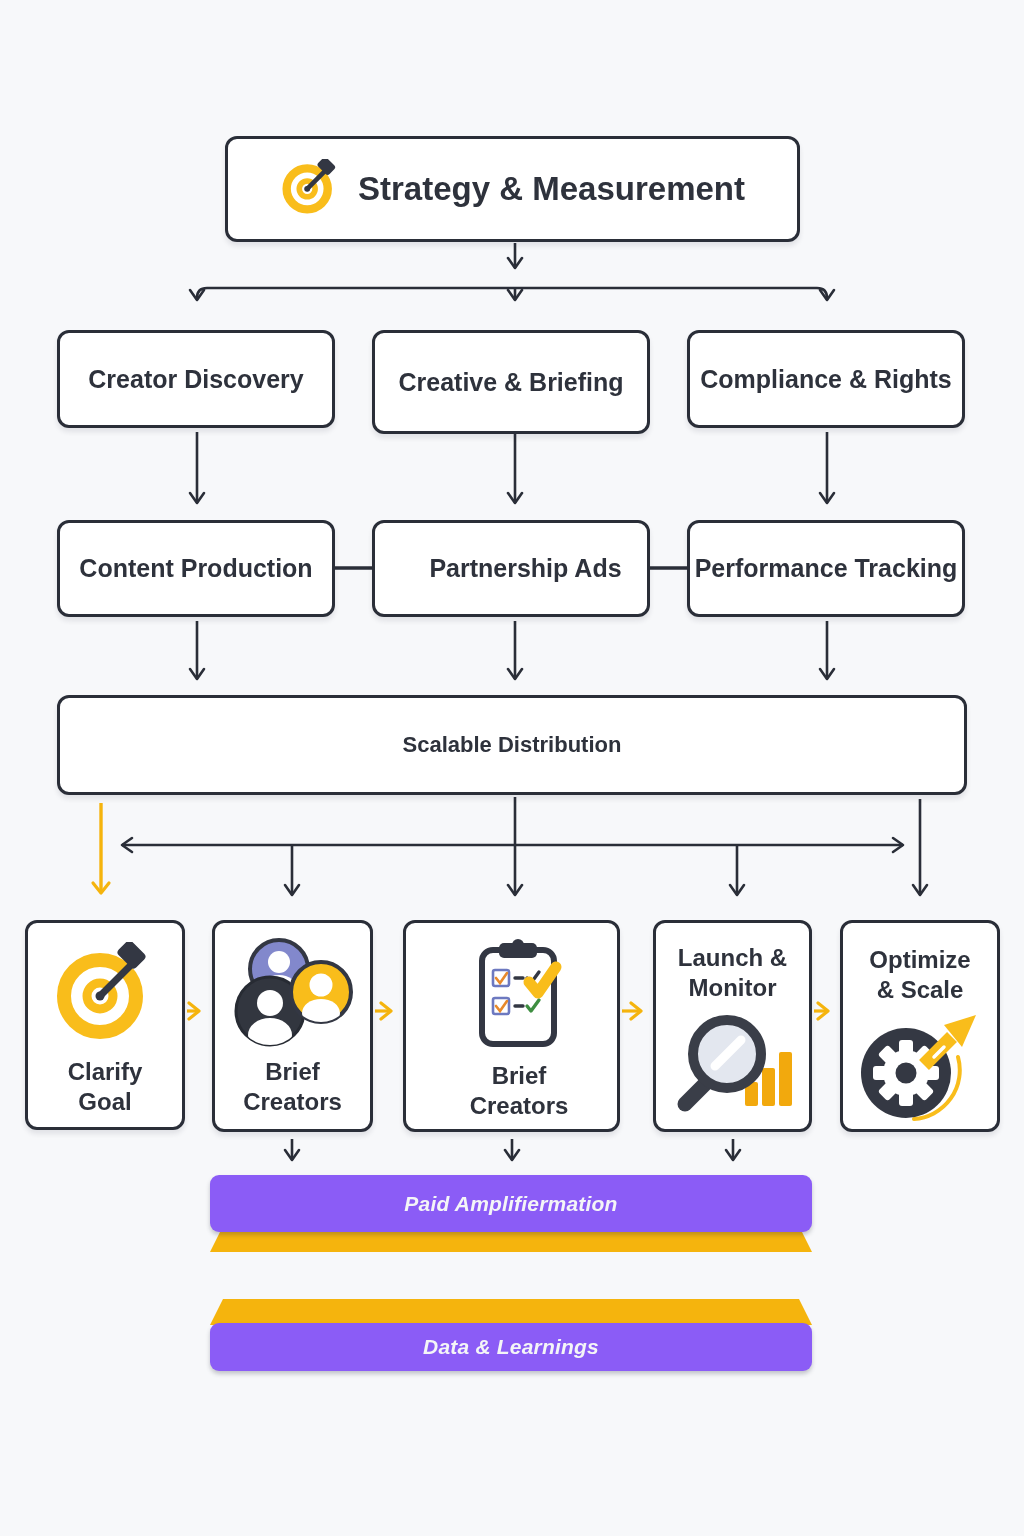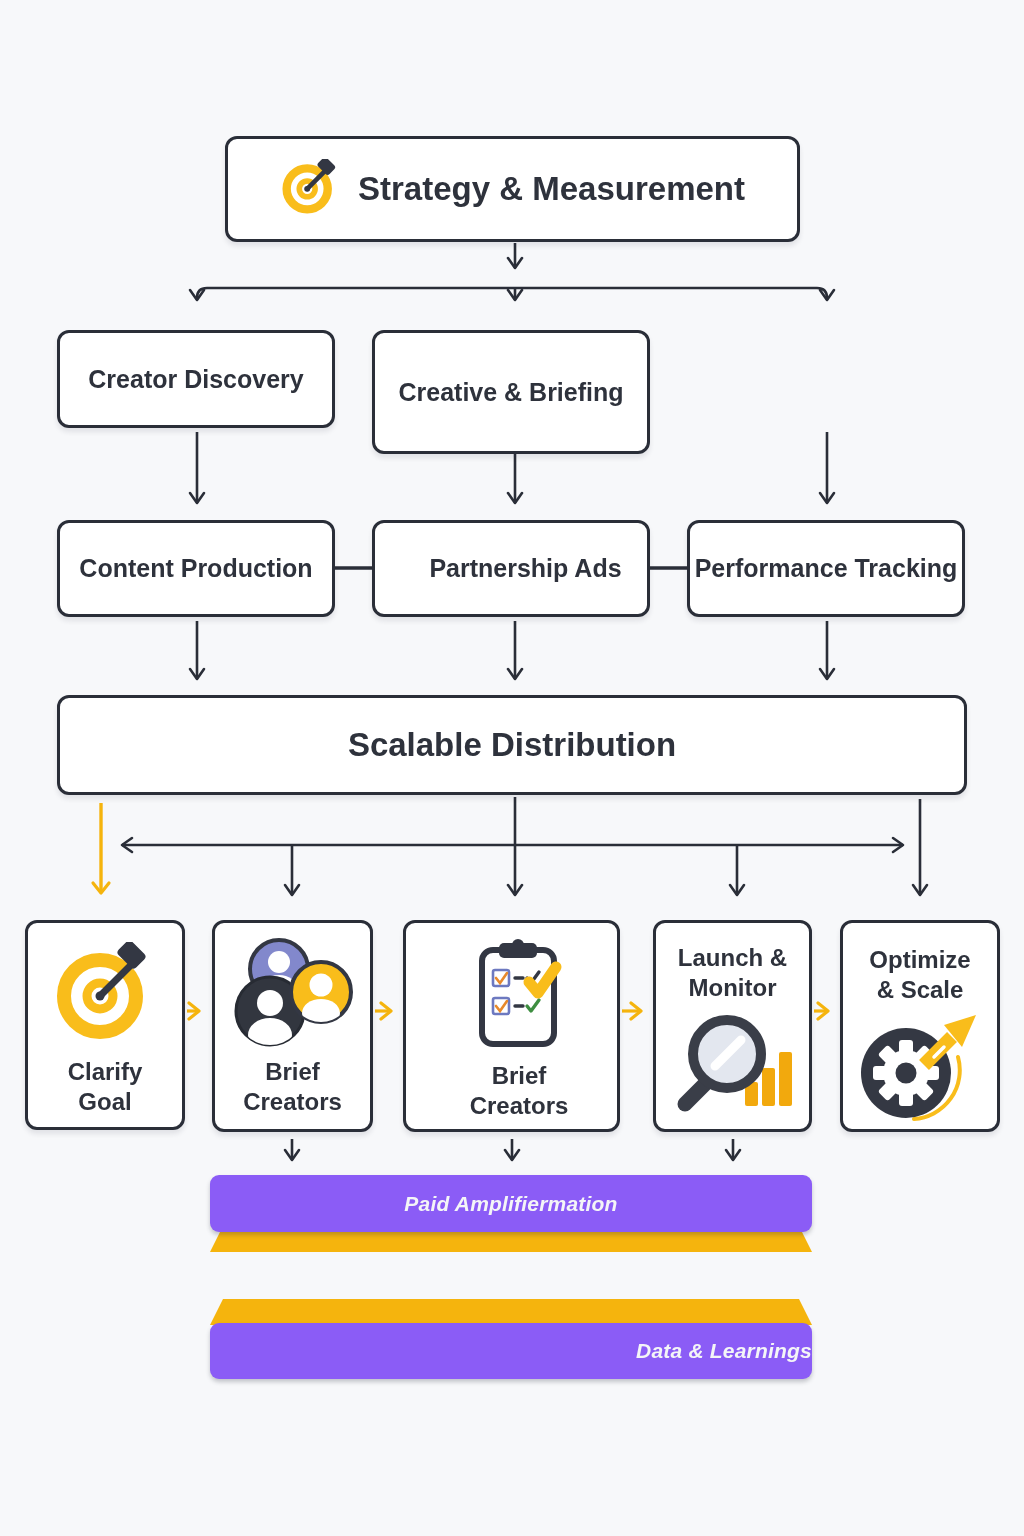--- a/index.html
+++ b/index.html
@@ -21,28 +21,28 @@
     box-shadow:0 4px 5px rgba(40,44,60,.10);
     display:flex;align-items:center;justify-content:center;
     z-index:1;
     box-sizing:border-box;
     text-align:center;
   }
   .node .lbl{font-weight:700;color:#2e323c;}
   .top-box{left:225px;top:136px;width:575px;height:106px;gap:18px;}
   .top-box .lbl{font-size:33px;}
   .r2a{left:57px;top:330px;width:278px;height:98px;}
-  .r2b{left:372px;top:330px;width:278px;height:124px;}
+  .r2b{left:372px;top:330px;width:278px;height:104px;}
   .r2c{left:687px;top:330px;width:278px;height:98px;}
   .r3a{left:57px;top:520px;width:278px;height:97px;}
   .r3b{left:372px;top:520px;width:278px;height:97px;padding-left:29px;}
   .r3c{left:687px;top:520px;width:278px;height:97px;}
   .rowbox .lbl{font-size:25px;}
   .banner{left:57px;top:695px;width:910px;height:100px;}
-  .banner .lbl{font-size:33px;text-align:center;}
+  .banner .lbl{font-size:22px;text-align:center;}
   .step{flex-direction:column;justify-content:flex-start;}
   .step .lbl{font-size:24px;line-height:1.25;white-space:pre-line;}
   .s1{left:25px;top:920px;width:160px;height:210px;}
   .s2{left:212px;top:920px;width:161px;height:212px;}
   .s3{left:403px;top:920px;width:217px;height:212px;padding-left:15px;}
   .s4{left:653px;top:920px;width:159px;height:212px;}
   .s5{left:840px;top:920px;width:160px;height:212px;}
   .step .icon-wrap{display:flex;align-items:center;justify-content:center;}
   .s1 .icon-wrap{margin-top:18px;height:102px;}
   .s1 .lbl{margin-top:14px;}
@@ -56,21 +56,21 @@
   .s5 .icon-wrap{margin-top:4px;height:112px;}
   .bar{
     position:absolute;left:210px;width:602px;
     background:#8b5cf6;border-radius:9px;
     display:flex;align-items:center;justify-content:center;
     z-index:2;box-shadow:0 3px 4px rgba(40,44,60,.25);font-style:italic;
   }
   .bar .lbl{color:#f4f5f7;font-weight:700;font-size:21px;letter-spacing:.2px;}
   .bar1{top:1175px;height:57px;}
   .bar2{top:1250px;height:55px;}
-  .bar3{top:1323px;height:56px;justify-content:flex-end;}
+  .bar3{top:1323px;height:48px;}
   .wedge{
     position:absolute;left:210px;width:602px;height:26px;
     background:#f5b40d;z-index:1;
     clip-path:polygon(13px 0,589px 0,602px 100%,0 100%);
   }
   .wedge1{top:1226px;}
   .wedge2{top:1299px;}
 </style>
 </head>
 <body>
@@ -139,20 +139,23 @@
       </svg>
     </span>
     <span class="lbl">Strategy &amp; Measurement</span>
   </div>
 
   <div class="node rowbox r2a">
     <span class="lbl">Creator Discovery</span>
   </div>
   <div class="node rowbox r2b">
     <span class="lbl">Creative &amp; Briefing</span>
+  </div>
+  <div class="node rowbox r2c">
+    <span class="lbl">Compliance &amp; Rights</span>
   </div>
 
   <div class="node rowbox r3a">
     <span class="lbl">Content Production</span>
   </div>
   <div class="node rowbox r3b">
     <span class="lbl">Partnership Ads</span>
   </div>
   <div class="node rowbox r3c">
     <span class="lbl">Performance Tracking</span>

